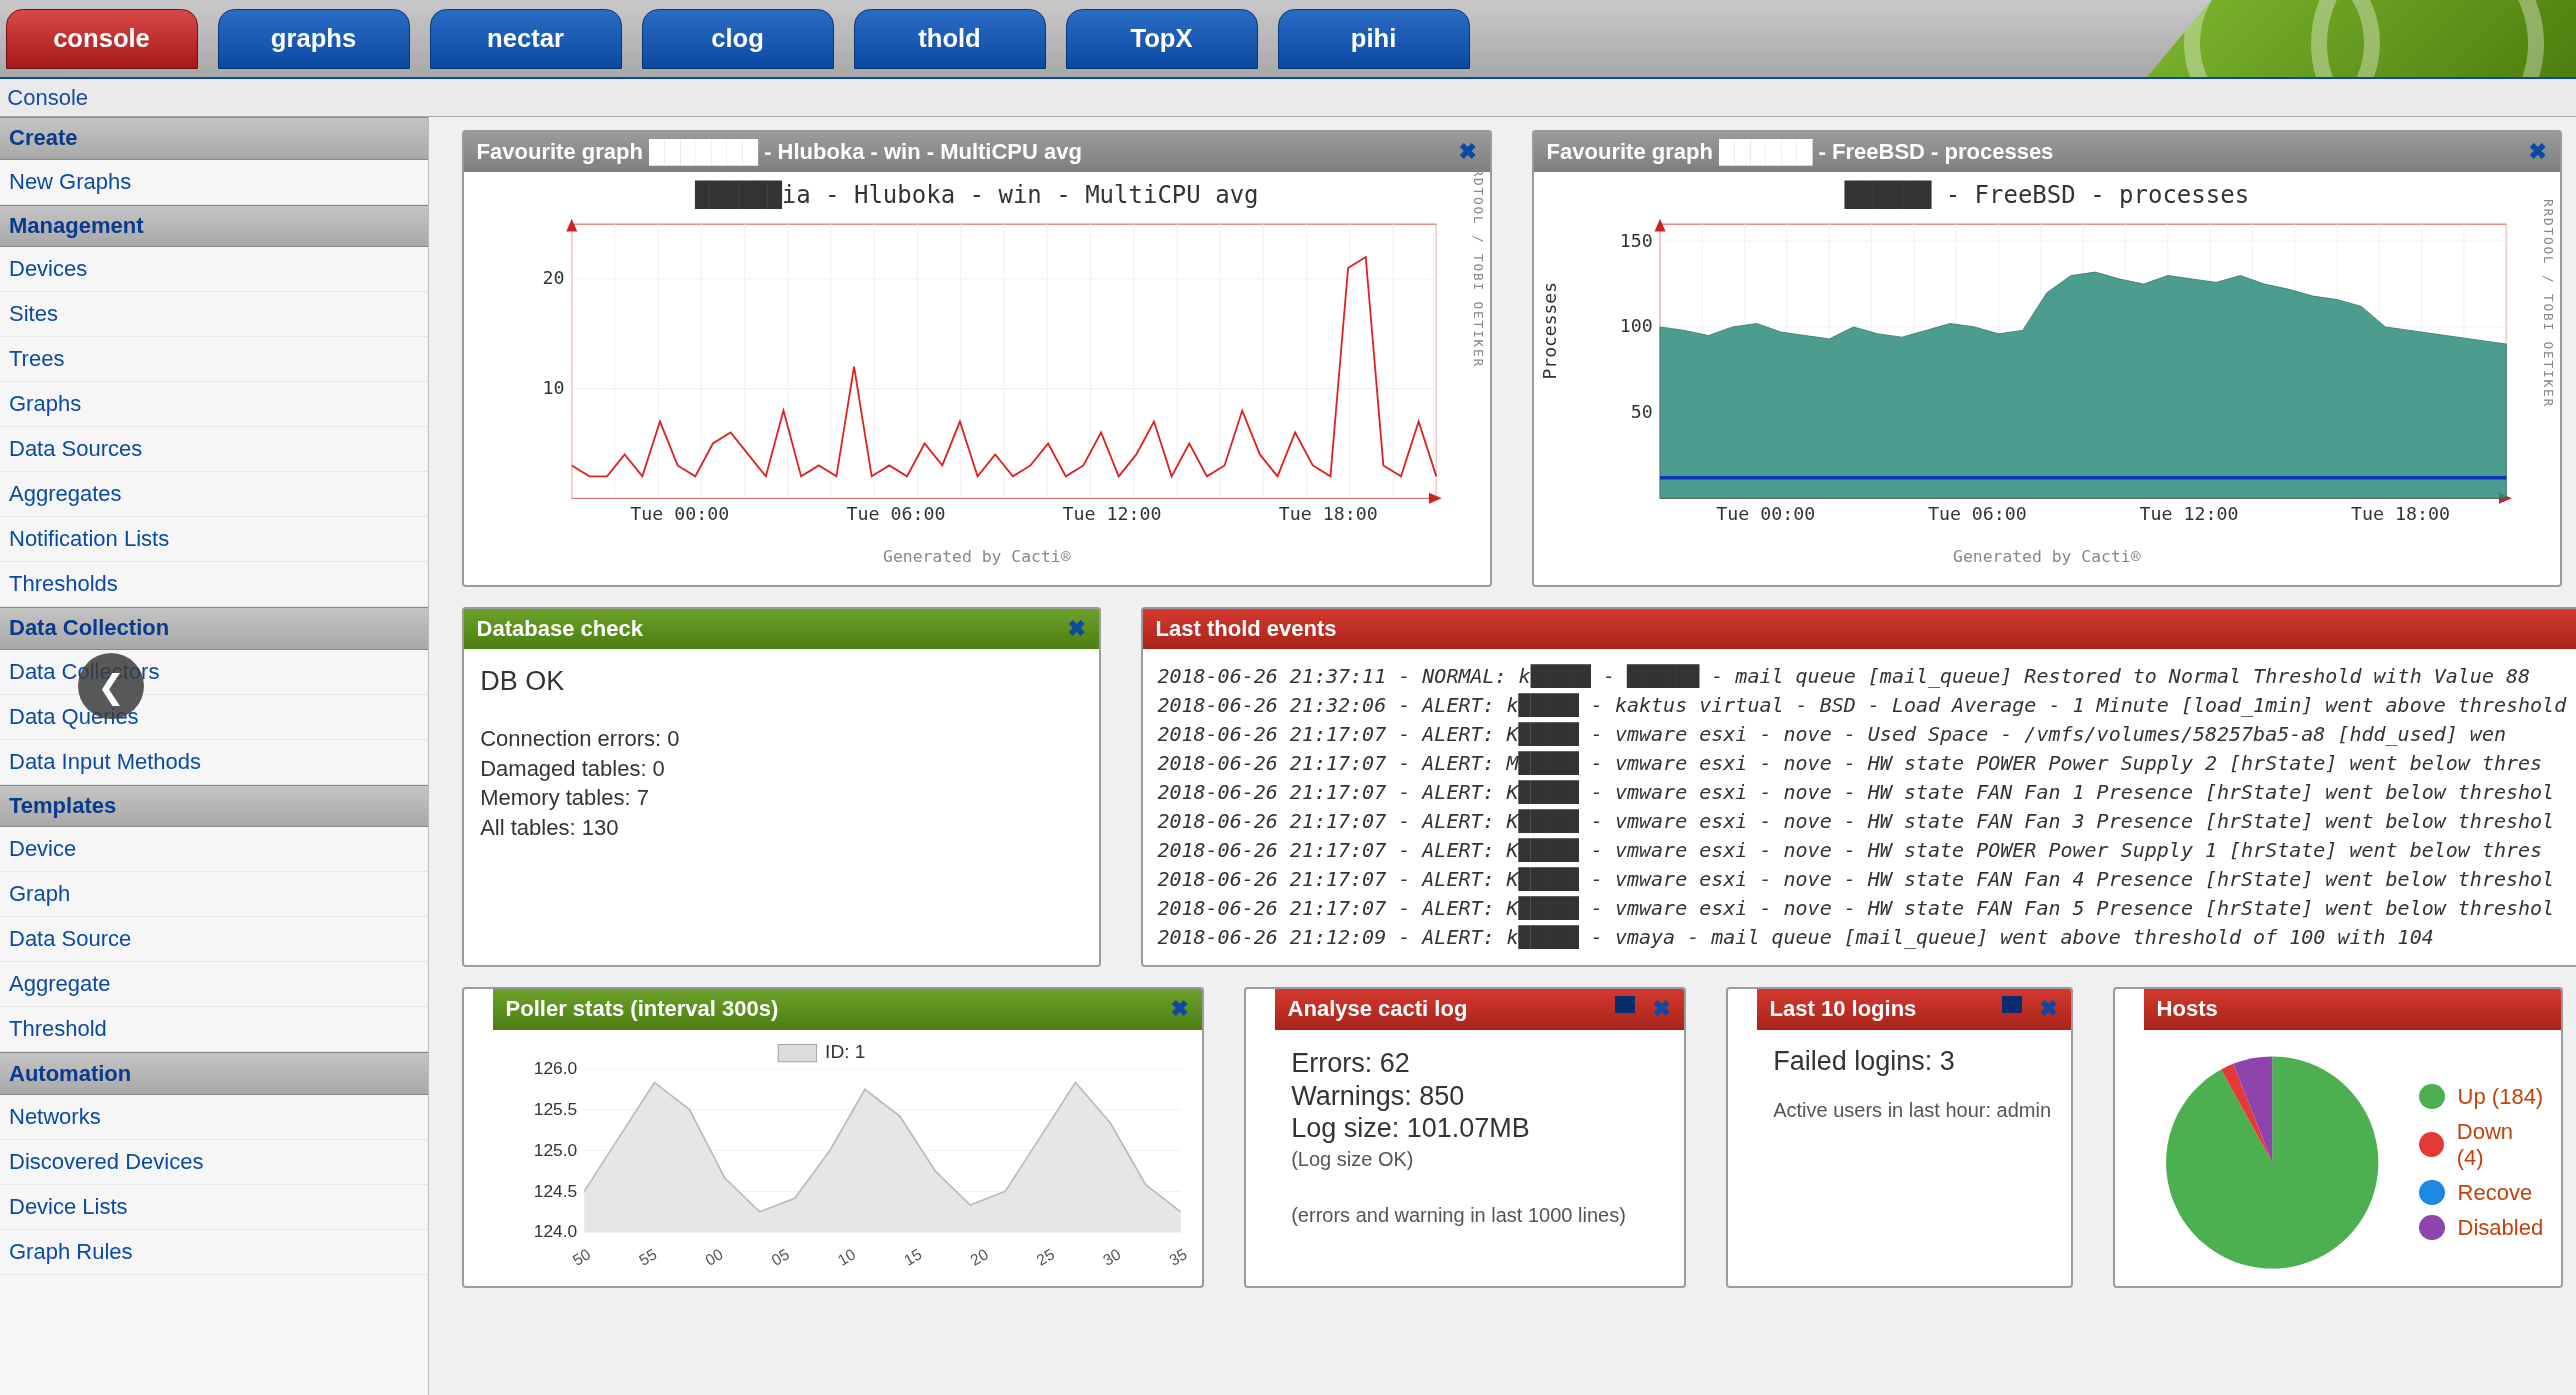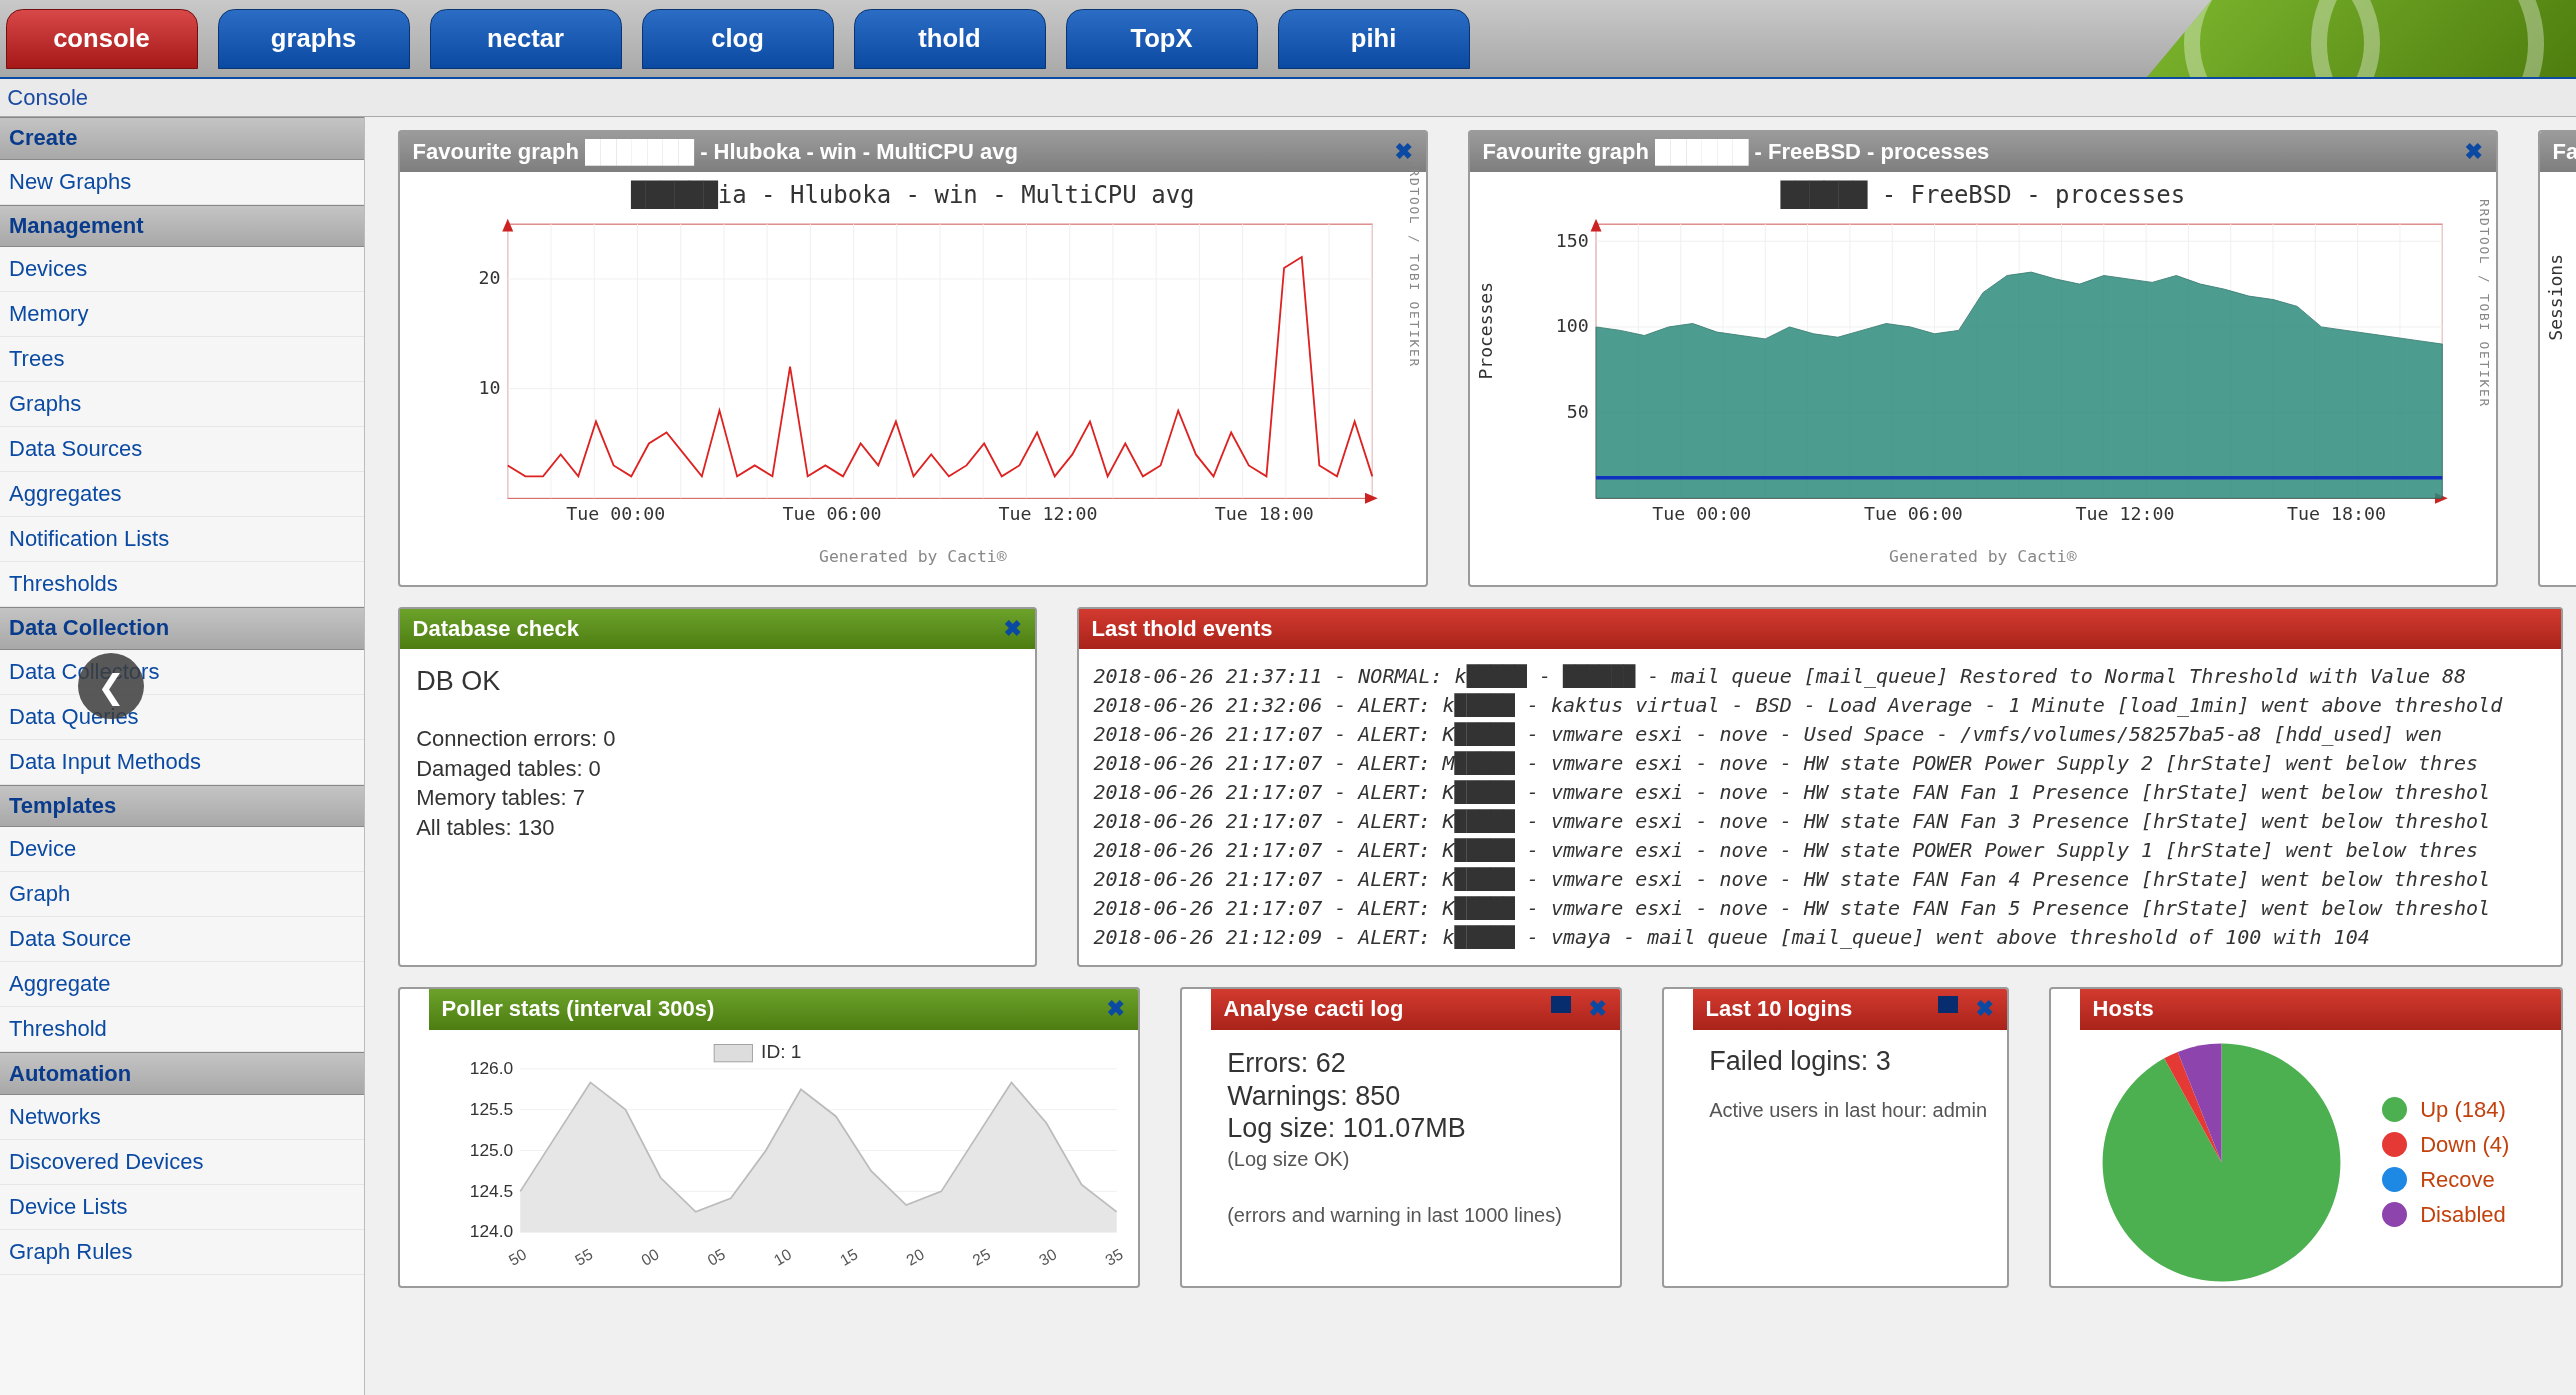--- a/index.html
+++ b/index.html
@@ -58,21 +58,21 @@
     padding-left: 7.3px;
     display:flex; align-items:center;
     font-size: 22px;
     color:#1a4aa0;
   }
   .main {
     display:flex;
     height: calc(100% - 79px - 38px);
   }
   .sidebar {
-    width: 365px;
+    width: 429px;
     background:#f6f6f6;
     border-right:1.8px solid #bbb;
     position:relative;
     flex-shrink:0;
   }
   .sidebar .section {
     background: linear-gradient(#c4c4c4,#a8a8a8);
     color:#093b8c;
     font-weight:bold;
     font-size: 22px;
@@ -175,21 +175,21 @@
   <span>Console</span>
 </div>
 
 <div class="main">
   <div class="sidebar">
     <div id="sidebar-items">
         <div class="section">Create</div>
         <div class="item">New Graphs</div>
         <div class="section">Management</div>
         <div class="item">Devices</div>
-        <div class="item">Memory</div>
+        <div class="item">Sites</div>
         <div class="item">Trees</div>
         <div class="item">Graphs</div>
         <div class="item">Data Sources</div>
         <div class="item">Aggregates</div>
         <div class="item">Notification Lists</div>
         <div class="item">Thresholds</div>
         <div class="section">Data Collection</div>
         <div class="item">Data Collectors</div>
         <div class="item">Data Queries</div>
         <div class="item">Data Input Methods</div>

